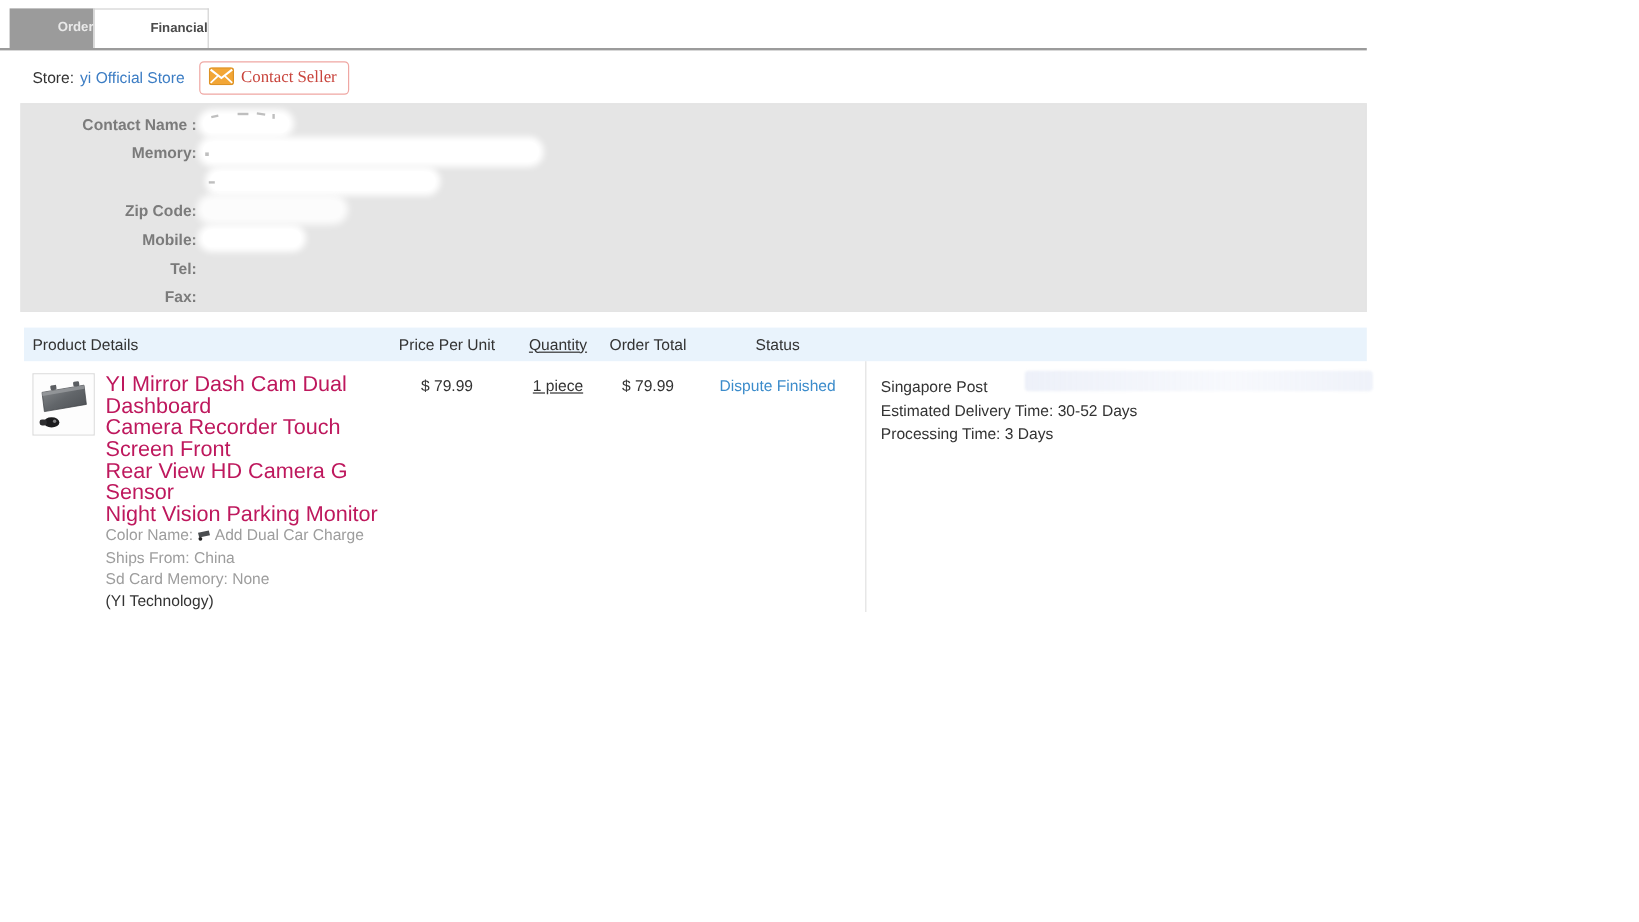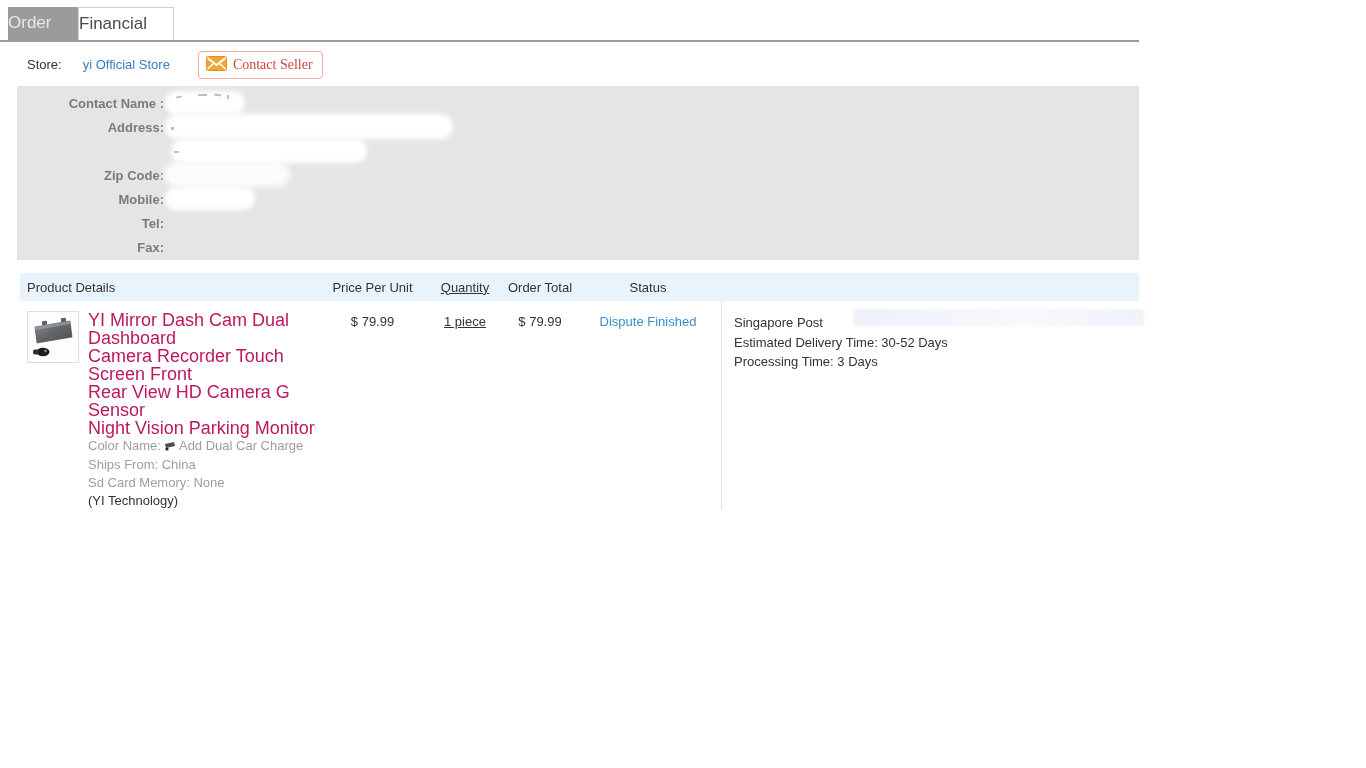--- a/index.html
+++ b/index.html
@@ -10,36 +10,37 @@
   }
   .page { width:1139px; position:relative; }
 
   
   .tabbar {
     width:1139px; height:42px;
     border-bottom:2px solid #9b9b9b;
     display:flex; align-items:flex-end;
   }
   .tab {
-    height:33px; line-height:32px; text-align:left; cursor:pointer;
-    font-size:17px;
+    height:33px; line-height:32px; text-align:right; cursor:pointer;
+    font-size:11px;
+    font-weight:bold;
   }
   .tab-order {
     width:70px; margin-left:8px;
     background:#9b9b9b; color:#e9e9e9;
   }
   .tab-financial {
     width:96px; background:#fff; color:#4a4a4a;
     border:1px solid #d2d2d2; border-bottom:none;margin-top:12px;
   }
 
   
   .store-bar {
     display:flex; align-items:center;
-    padding:11px 0 10px 27px; height:44px;gap:16px;
+    padding:11px 0 10px 27px; height:44px;
   }
   .store-label { color:#333; }
   .store-link { color:#3c7dc4; text-decoration:none; margin-left:5px; cursor:pointer; }
   .contact-seller-btn {
     margin-left:12px; display:inline-flex; align-items:center;
     border:1px solid #efa7a3; border-radius:4px; background:#fff;
     padding:4px 9px 4px 7px; cursor:pointer;
   }
   .contact-seller-btn .env { margin-right:6px; display:block; }
   .contact-seller-label {
@@ -127,21 +128,21 @@
       </span>
       <span class="contact-seller-label">Contact Seller</span>
     </button>
   </div>
 
   <div class="contact-box">
     <div class="info-row">
       <span class="info-label">Contact Name :</span>
     </div>
     <div class="info-row">
-      <span class="info-label">Address:</span>
+      <span class="info-label">Memory:</span>
     </div>
     <div class="blank-row"></div>
     <div class="info-row">
       <span class="info-label">Zip Code:</span>
     </div>
     <div class="info-row">
       <span class="info-label">Mobile:</span>
     </div>
     <div class="info-row">
       <span class="info-label">Tel:</span>

